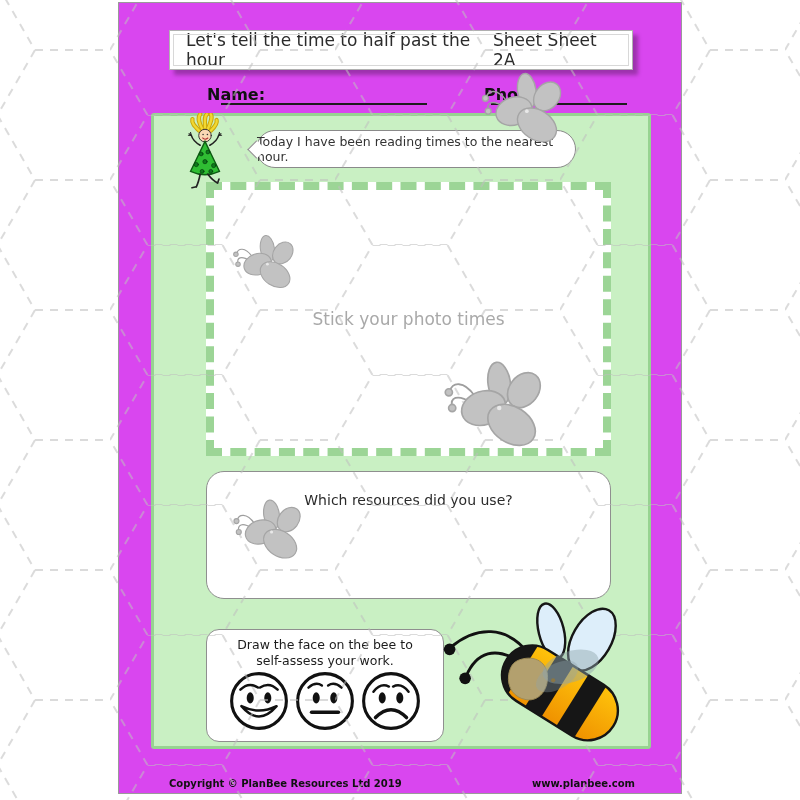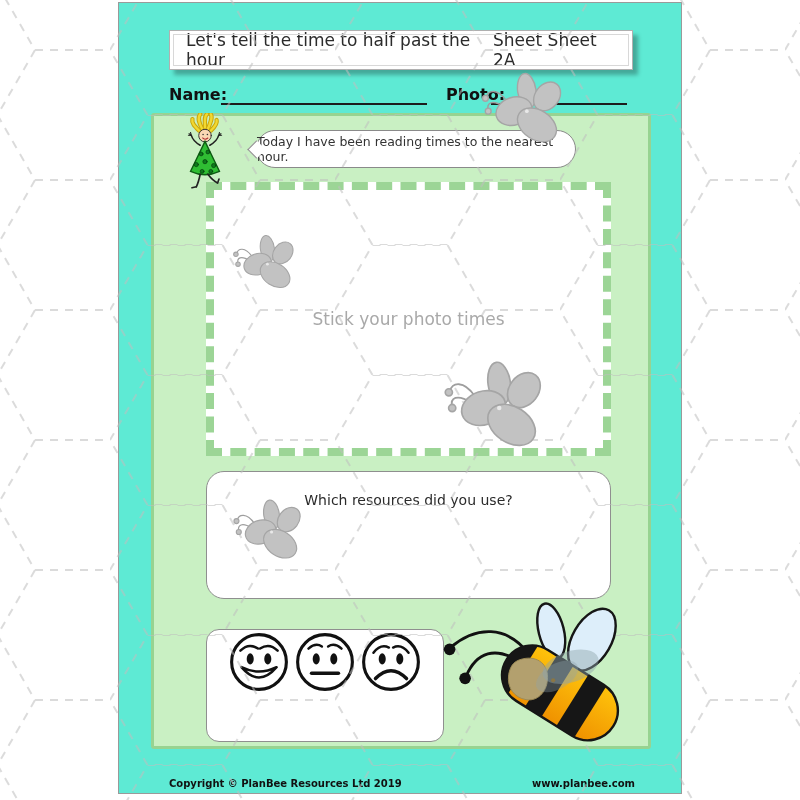--- a/index.html
+++ b/index.html
@@ -5,42 +5,42 @@
   html,body{margin:0;padding:0;}
   body{
     width:800px;height:800px;position:relative;overflow:hidden;
     background:#ffffff;
     font-family:"DejaVu Sans", sans-serif;
     color:#2b2b2b;
   }
   
   .page{
     position:absolute;left:118px;top:2px;width:562px;height:790px;
-    background:#5eead4;border:1px solid #9a9a9a;
+    background:#d946ef;border:1px solid #9a9a9a;
   }
   
   .hex-overlay{
     position:absolute;left:0;top:0;width:800px;height:800px;
     z-index:5;pointer-events:none;opacity:.55;
   }
   
   .title-box{
     position:absolute;left:50px;top:27px;width:464px;height:40px;
     background:#fff;border:1px solid #b0b0b0;
     box-shadow:5px 5px 4px rgba(0,0,0,.28);
     display:flex;align-items:center;justify-content:space-between;
     padding:0 16px;box-sizing:border-box;
   }
   .title-box::after{
     content:'';position:absolute;inset:3px;border:1px solid #d8d8d8;pointer-events:none;
   }
   .title-text{font-size:17px;color:#2b2b2b;}
   .sheet-label{font-size:17px;color:#2b2b2b;}
   
-  .field-label{position:absolute;font-size:16px;font-weight:bold;color:#111;}
+  .field-label{position:absolute;font-size:16px;font-weight:bold;color:#111;margin-left:38px;}
   .name-label{left:50px;top:82px;}
   .date-label{left:327px;top:82px;}
   .field-line{position:absolute;height:0;border-bottom:2px solid #1c1c1c;}
   .name-line{left:102px;top:100px;width:206px;}
   .date-line{left:372px;top:100px;width:136px;}
   
   .panel{
     position:absolute;left:32px;top:110px;width:500px;height:636px;
     background:#c9f0c3;border:3px solid #97d391;border-radius:3px;
     box-sizing:border-box;z-index:1;
@@ -180,20 +180,21 @@
 
   <div class="photo-box">
     <span class="photo-placeholder">Stick your photo times</span>
   </div>
 
   <div class="res-box">
     <span class="res-title">Which resources did you use?</span>
   </div>
 
   <div class="assess-box">
+    <span class="assess-text">Draw the face on the bee to self-assess your work.</span>
     <div class="faces-row">
       <svg class="face" viewBox="0 0 60 60">
         <circle cx="30" cy="30" r="26.5" fill="#fff" stroke="#111" stroke-width="3"></circle>
         <ellipse cx="21.5" cy="27" rx="3.4" ry="5.4" fill="#111"></ellipse>
         <ellipse cx="38.5" cy="27" rx="3.4" ry="5.4" fill="#111"></ellipse>
         <path d="M12,19 Q20,11 29,17 M31,17 Q40,11 48,19" fill="none" stroke="#111" stroke-width="2.4" stroke-linecap="round"></path>
         <path d="M13,35 Q30,55 47,35 Q30,43.5 13,35 Z" fill="#fff" stroke="#111" stroke-width="2.4" stroke-linejoin="round"></path>
       </svg>
       <svg class="face" viewBox="0 0 60 60">
         <circle cx="30" cy="30" r="26.5" fill="#fff" stroke="#111" stroke-width="3"></circle>

